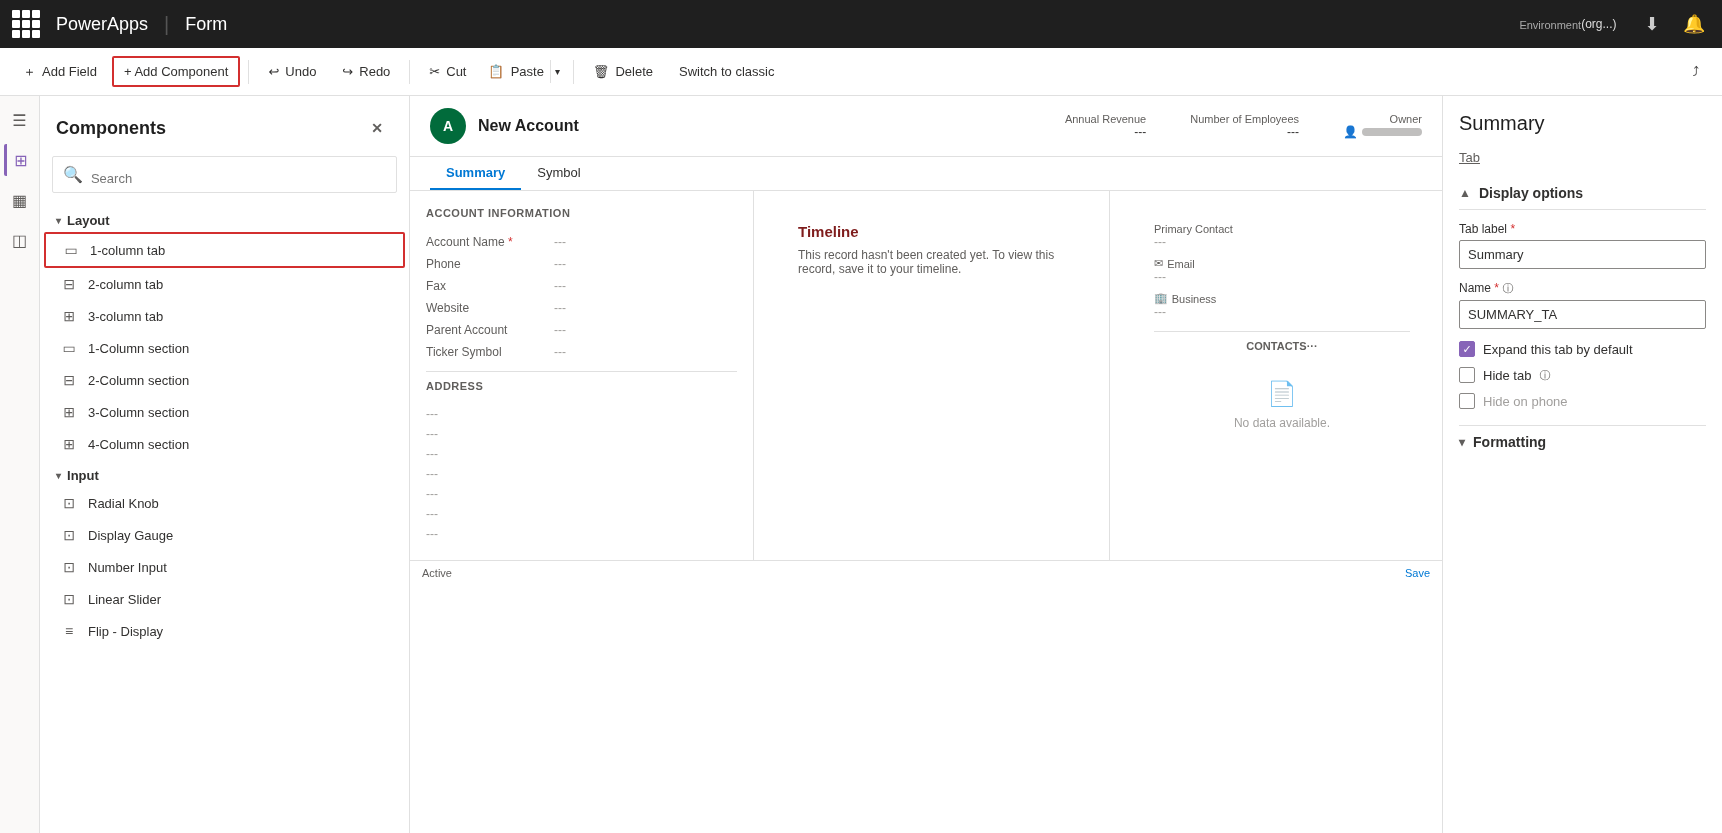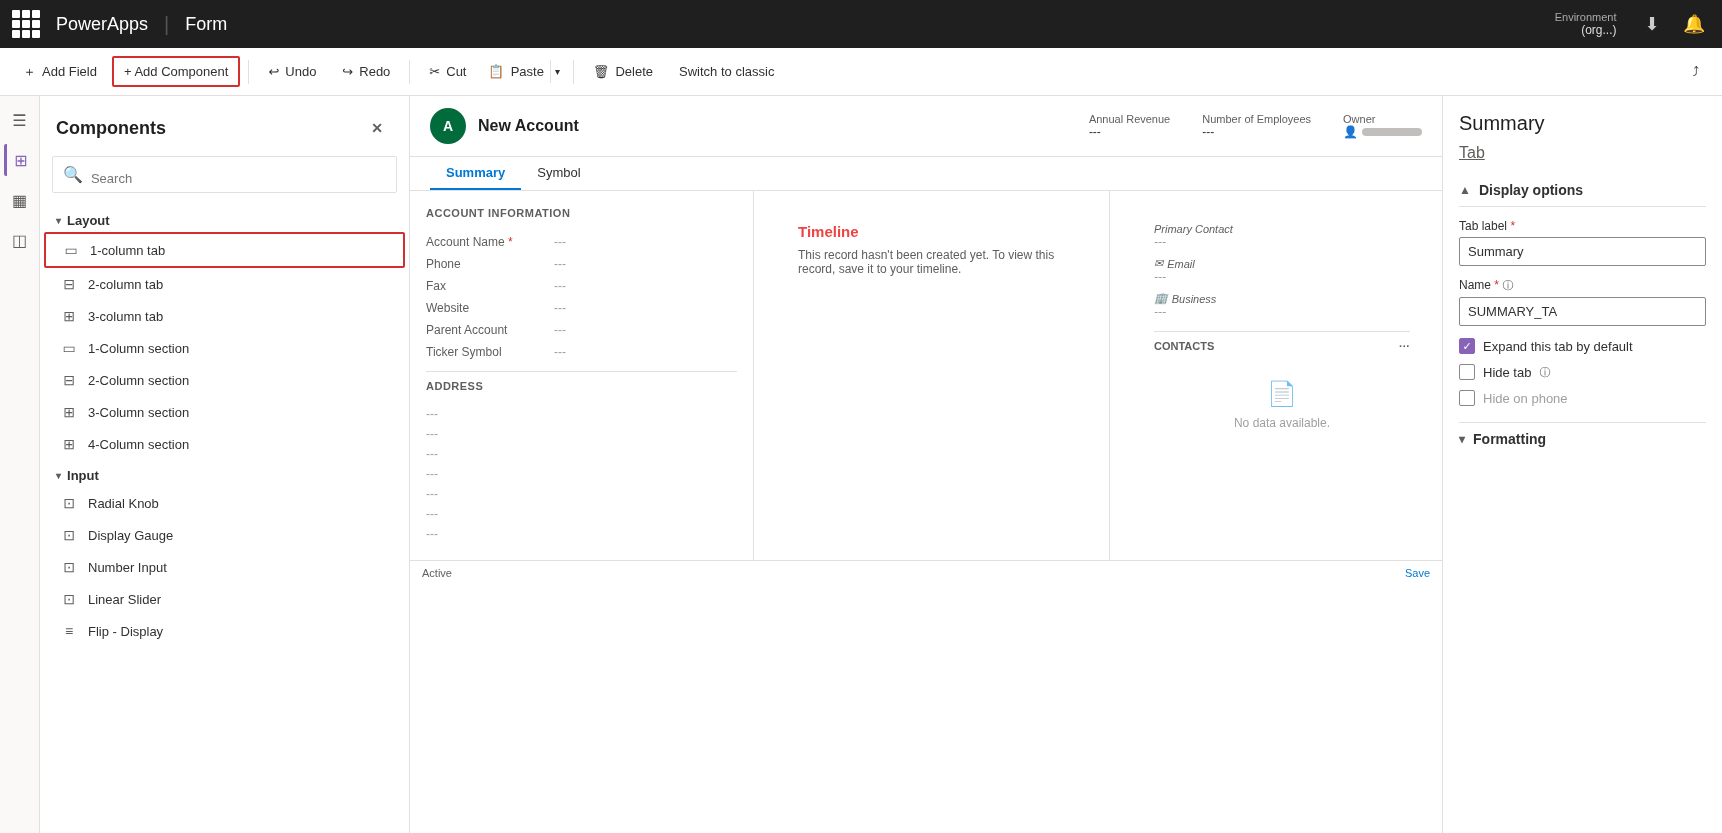--- a/index.html
+++ b/index.html
@@ -209,21 +209,22 @@
       background: #016b3b;
       color: white;
       display: flex; align-items: center; justify-content: center;
       font-size: 14px; font-weight: 600;
     }
     .form-header-info { flex: 1; }
     .form-header-type { font-size: 11px; color: #605e5c; text-transform: uppercase; letter-spacing: 0.5px; }
     .form-header-name { font-size: 16px; font-weight: 600; color: #1f1f1f; }
     .form-header-fields {
       display: flex;
-      gap: 32px;
+      gap: 44px;
+      text-align: right;
     }
     .form-header-field { font-size: 11px; color: #605e5c; }
     .form-header-field-label { font-size: 11px; color: #605e5c; }
     .form-header-field-value { font-size: 12px; color: #323130; }
 
     .form-tabs {
       display: flex;
       gap: 0;
       padding: 0 20px;
       border-bottom: 1px solid #e0e0e0;
@@ -276,48 +277,47 @@
     }
     .field-label.required::after { content: ' *'; color: #d32f2f; }
     .field-dashes { color: #a19f9d; font-size: 12px; }
 
     .timeline-section {
       padding: 16px;
     }
     .timeline-title {
       font-size: 15px;
       font-weight: 600;
-      color: #ef4444;
+      color: #7f1d1d;
       margin-bottom: 8px;
     }
     .timeline-hint {
       font-size: 12px;
       color: #605e5c;
     }
 
     .right-col {
       padding: 16px;
     }
     .contact-field {
       margin-bottom: 8px;
-      font-style: italic;
     }
     .contact-label {
       font-size: 11px;
       color: #605e5c;
     }
     .contacts-section {
       margin-top: 12px;
       border-top: 1px solid #e0e0e0;
       padding-top: 8px;
     }
     .contacts-header {
       display: flex;
       align-items: center;
-      justify-content: space-between;
+      justify-content: center;
       font-size: 11px;
       font-weight: 600;
       color: #605e5c;
       text-transform: uppercase;
       margin-bottom: 8px;
     }
     .contacts-more { color: #605e5c; cursor: pointer; }
     .no-data {
       display: flex;
       flex-direction: column;
@@ -352,23 +352,23 @@
     }
     .right-panel-header {
       padding: 16px 16px 4px;
     }
     .right-panel-title {
       font-size: 20px;
       font-weight: 400;
       color: #1f1f1f;
     }
     .right-panel-subtitle {
-      font-size: 16px;
+      font-size: 13px;
       color: #605e5c;
-      margin-top: 9px;
+      margin-top: 15px;
       text-decoration: underline;
     }
     .right-panel-body {
       padding: 8px 16px;
       overflow-y: auto;
       flex: 1;
     }
     .panel-section {
       margin-bottom: 16px;
     }
@@ -472,21 +472,21 @@
       <span></span>
       <span></span>
     <span></span>
       <span></span>
       <span></span>
   </div>
   <span class="topbar-title">PowerApps</span>
   <span class="topbar-sep">|</span>
   <span class="topbar-form">Form</span>
   <div class="topbar-spacer"></div>
-  <div style="display:flex;flex-direction:column;align-items:flex-end;margin-right:8px;">
+  <div style="display:flex;flex-direction:row;align-items:flex-end;margin-right:8px;">
     <span class="topbar-env-label">Environment</span>
     <span class="topbar-env-value">(org...)</span>
   </div>
   <span class="topbar-icon">⬇</span>
   <span class="topbar-icon">🔔</span>
 </div>
 
 <div class="toolbar">
   <button class="toolbar-btn">
     <span>＋</span>

